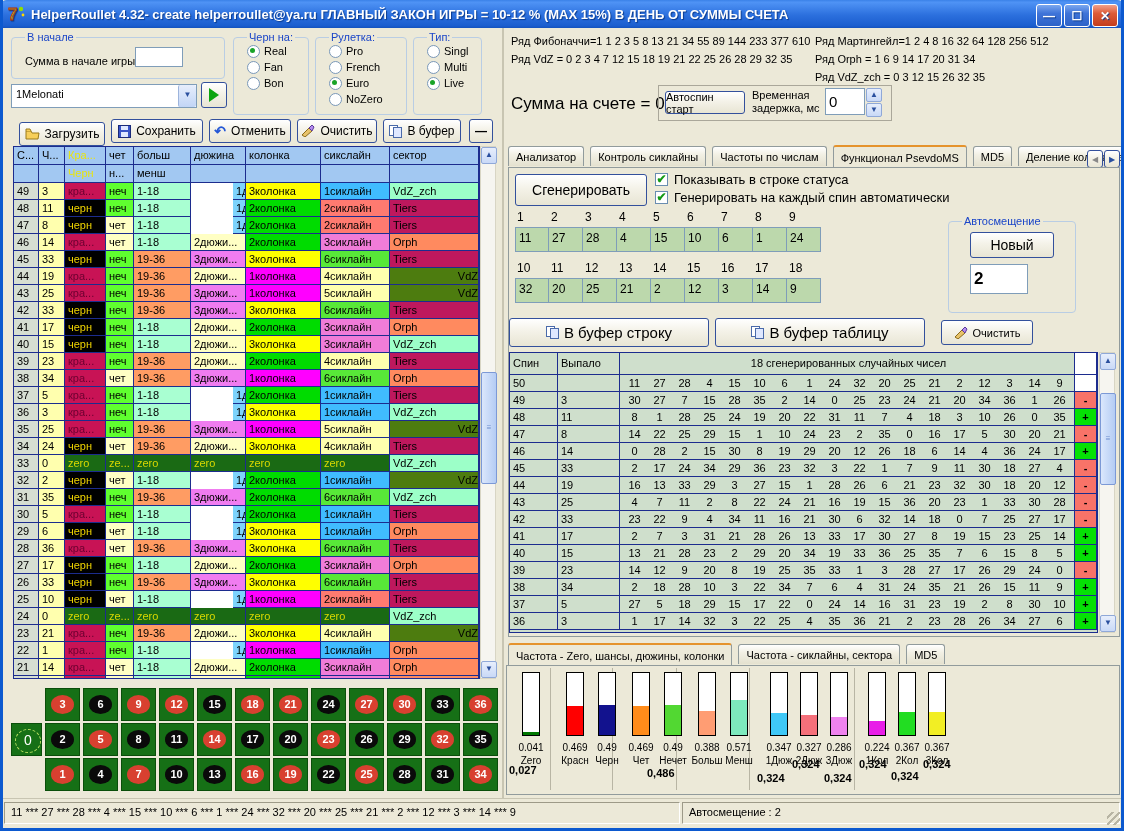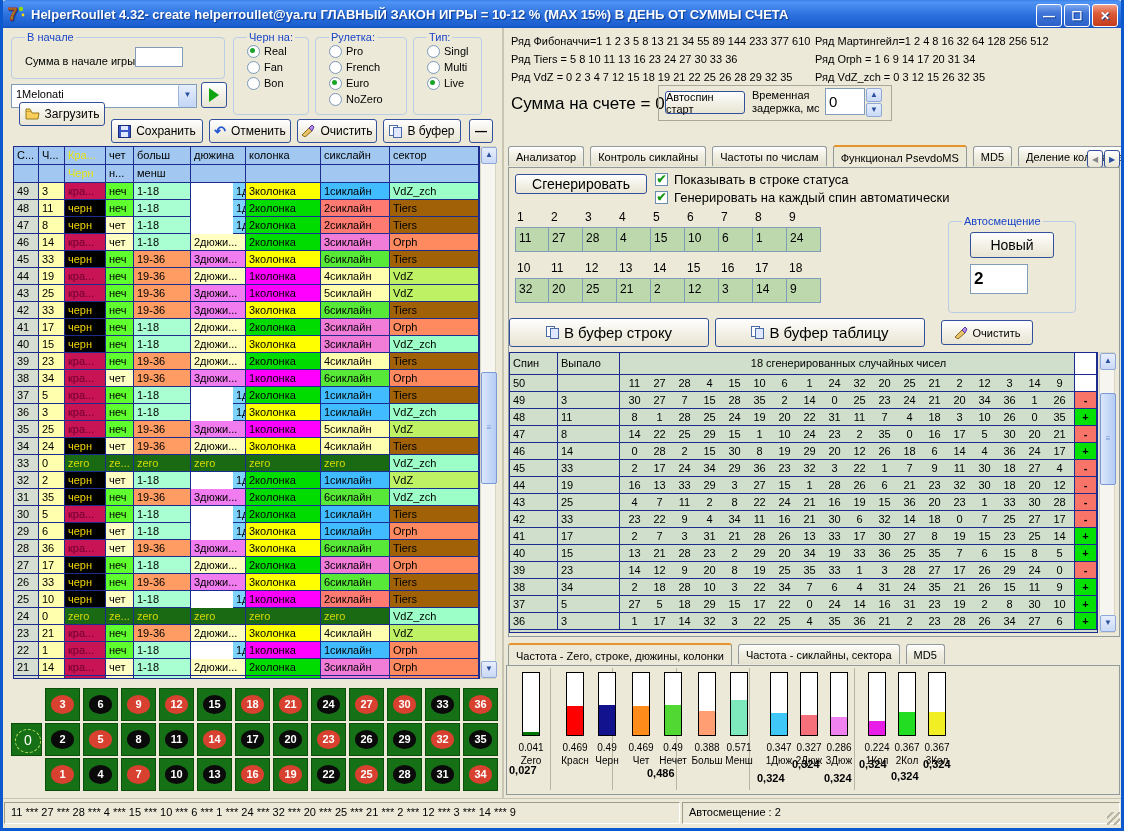--- a/index.html
+++ b/index.html
@@ -59,23 +59,23 @@
   .co1{background:#ff00ff;}
   .co2{background:#00dc00;}
   .co3{background:#ffff00;}
   .sx1{background:#40bcff;}
   .sx2{background:#ff7a70;}
   .sx3{background:#f07cd8;}
   .sx4{background:#ffffae;}
   .sx5{background:#ffffae;}
   .sx6{background:#58e838;}
   .se-vdzz{background:#9cffc8;}
-  .se-t{background:#a16207;}
+  .se-t{background:#be185d;}
   .se-o{background:#ff8a5f;}
-  .se-v{background:#bef264;}
+  .se-v{background:#4d7c0f;text-align:right;}
   
   .bcell{position:absolute;width:35px;height:33px;background:#167016;border:1px solid #0a4e0a;box-sizing:border-box;}
   .chip{position:absolute;left:5px;top:6px;width:23px;height:19px;border-radius:50%;color:#fff;font-weight:bold;
      font-size:11px;text-align:center;line-height:19px;}
   .chip.red{background:#d84030;}
   .chip.black{background:#0a0a0a;}
   .zerocell{position:absolute;background:#167016;border:1px solid #0a4e0a;box-sizing:border-box;}
   .zeroell{position:absolute;left:3px;top:5px;width:24px;height:22px;border:1px dashed #b8e060;border-radius:50%;
      color:#fff;font-size:14px;text-align:center;line-height:21px;}
   
@@ -199,21 +199,21 @@
       <div class="ropt">
         <span class="radio"></span>
         <span class="lbl">Multi</span>
       </div>
       <div class="ropt">
         <span class="radio sel"></span>
         <span class="lbl">Live</span>
       </div>
     </fieldset>
 
-  <div class="xpbtn" style="position:absolute;left:16px;top:102px;width:86px;height:24px;">
+  <div class="xpbtn" style="position:absolute;left:16px;top:122px;width:86px;height:24px;">
     <svg width="15" height="12" viewBox="0 0 15 12">
         <path d="M1 3 L6 3 L7 5 L14 5 L13 11 L1 11 Z" fill="#f7cf5a" stroke="#9a7a1a"></path>
         <path d="M1 3 L1 1 L5 1 L6 3" fill="#f7cf5a" stroke="#9a7a1a"></path>
       </svg>
     <span>Загрузить</span>
   </div>
   <div class="xpbtn" style="position:absolute;left:108px;top:119px;width:92px;height:24px;">
     <svg width="13" height="13" viewBox="0 0 13 13">
         <rect x="0.5" y="0.5" width="12" height="12" fill="#3a55c8" stroke="#1a2a7a"></rect>
         <rect x="3" y="1" width="7" height="4" fill="#dfe8ff"></rect>
@@ -714,21 +714,20 @@
       </div>
       <div class="bcell" style="left: 460px; top: 758px;">
         <span class="chip red">34</span>
       </div>
     </div>
 
   <div class="vline" style="left:499px;top:28px;width:2px;height:770px;"></div>
 
   <div style="position:absolute;left:508px;top:32px;line-height:18px;">
     <div>Ряд Фибоначчи=1 1 2 3 5 8 13 21 34 55 89 144 233 377 610</div>
-    <div>Ряд Tiers = 5 8 10 11 13 16 23 24 27 30 33 36</div>
     <div>Ряд VdZ = 0 2 3 4 7 12 15 18 19 21 22 25 26 28 29 32 35</div>
   </div>
   <div style="position:absolute;left:812px;top:32px;line-height:18px;">
     <div>Ряд Мартингейл=1 2 4 8 16 32 64 128 256 512</div>
     <div>Ряд Orph = 1 6 9 14 17 20 31 34</div>
     <div>Ряд VdZ_zch = 0 3 12 15 26 32 35</div>
   </div>
 
   <div style="position:absolute;left:508px;top:94px;font-size:17px;">Сумма на счете = 0</div>
   <div style="position:absolute;left:655px;top:85px;width:232px;height:34px;border:1px solid #aaa79a;"></div>
@@ -751,21 +750,21 @@
       <div class="tab">Частоты по числам</div>
       <div class="tab active">Функционал PsevdoMS</div>
       <div class="tab">MD5</div>
       <div class="tab">Деление колеса на</div>
     </div>
   <div class="xpbtn" style="position:absolute;left:1084px;top:150px;width:16px;height:18px;font-size:8px;color:#888;">◀</div>
   <div class="xpbtn" style="position:absolute;left:1101px;top:150px;width:16px;height:18px;font-size:8px;color:#2a4f9e;">▶</div>
 
   <div class="tabpage" style="left:505px;top:167px;width:612px;height:470px;"></div>
 
-  <div class="xpbtn" style="position:absolute;left:512px;top:174px;width:132px;height:20px;font-size:14px;">
+  <div class="xpbtn" style="position:absolute;left:512px;top:174px;width:132px;height:32px;font-size:14px;">
     <span>Сгенерировать</span>
   </div>
   <div style="position:absolute;left:652px;top:172px;display:flex;gap:6px;align-items:center;font-size:13px;">
     <span class="chk">✔</span>
     <span>Показывать в строке статуса</span>
   </div>
   <div style="position:absolute;left:652px;top:190px;display:flex;gap:6px;align-items:center;font-size:13px;">
     <span class="chk">✔</span>
     <span>Генерировать на каждый спин автоматически</span>
   </div>
@@ -1228,21 +1227,21 @@
         <div class="gc mark-p">+</div>
       </div>
     </div>
   <div class="sb" style="left:1096px;top:352px;height:281px;">
     <span class="sbbtn" style="top:0;">▲</span>
     <span class="sbthumb" style="top:40px;height:90px;line-height:90px;">≡</span>
     <span class="sbbtn" style="bottom:0;">▼</span>
   </div>
 
   <div class="tabbar" style="left:505px;top:643px;" id="freqTabs">
-      <div class="tab active">Частота - Zero, строке, дюжины, колонки</div>
+      <div class="tab active">Частота - Zero, шансы, дюжины, колонки</div>
       <div class="tab">Частота - сиклайны, сектора</div>
       <div class="tab">MD5</div>
     </div>
   <div class="freqpanel" id="freqPanel">
       <div class="bsep" style="left: 43px;"></div>
       <div class="bsep" style="left: 105px;"></div>
       <div class="bsep" style="left: 169px;"></div>
       <div class="bsep" style="left: 242px;"></div>
       <div class="bsep" style="left: 347px;"></div>
       <div class="barcell" style="left: 9px;">

